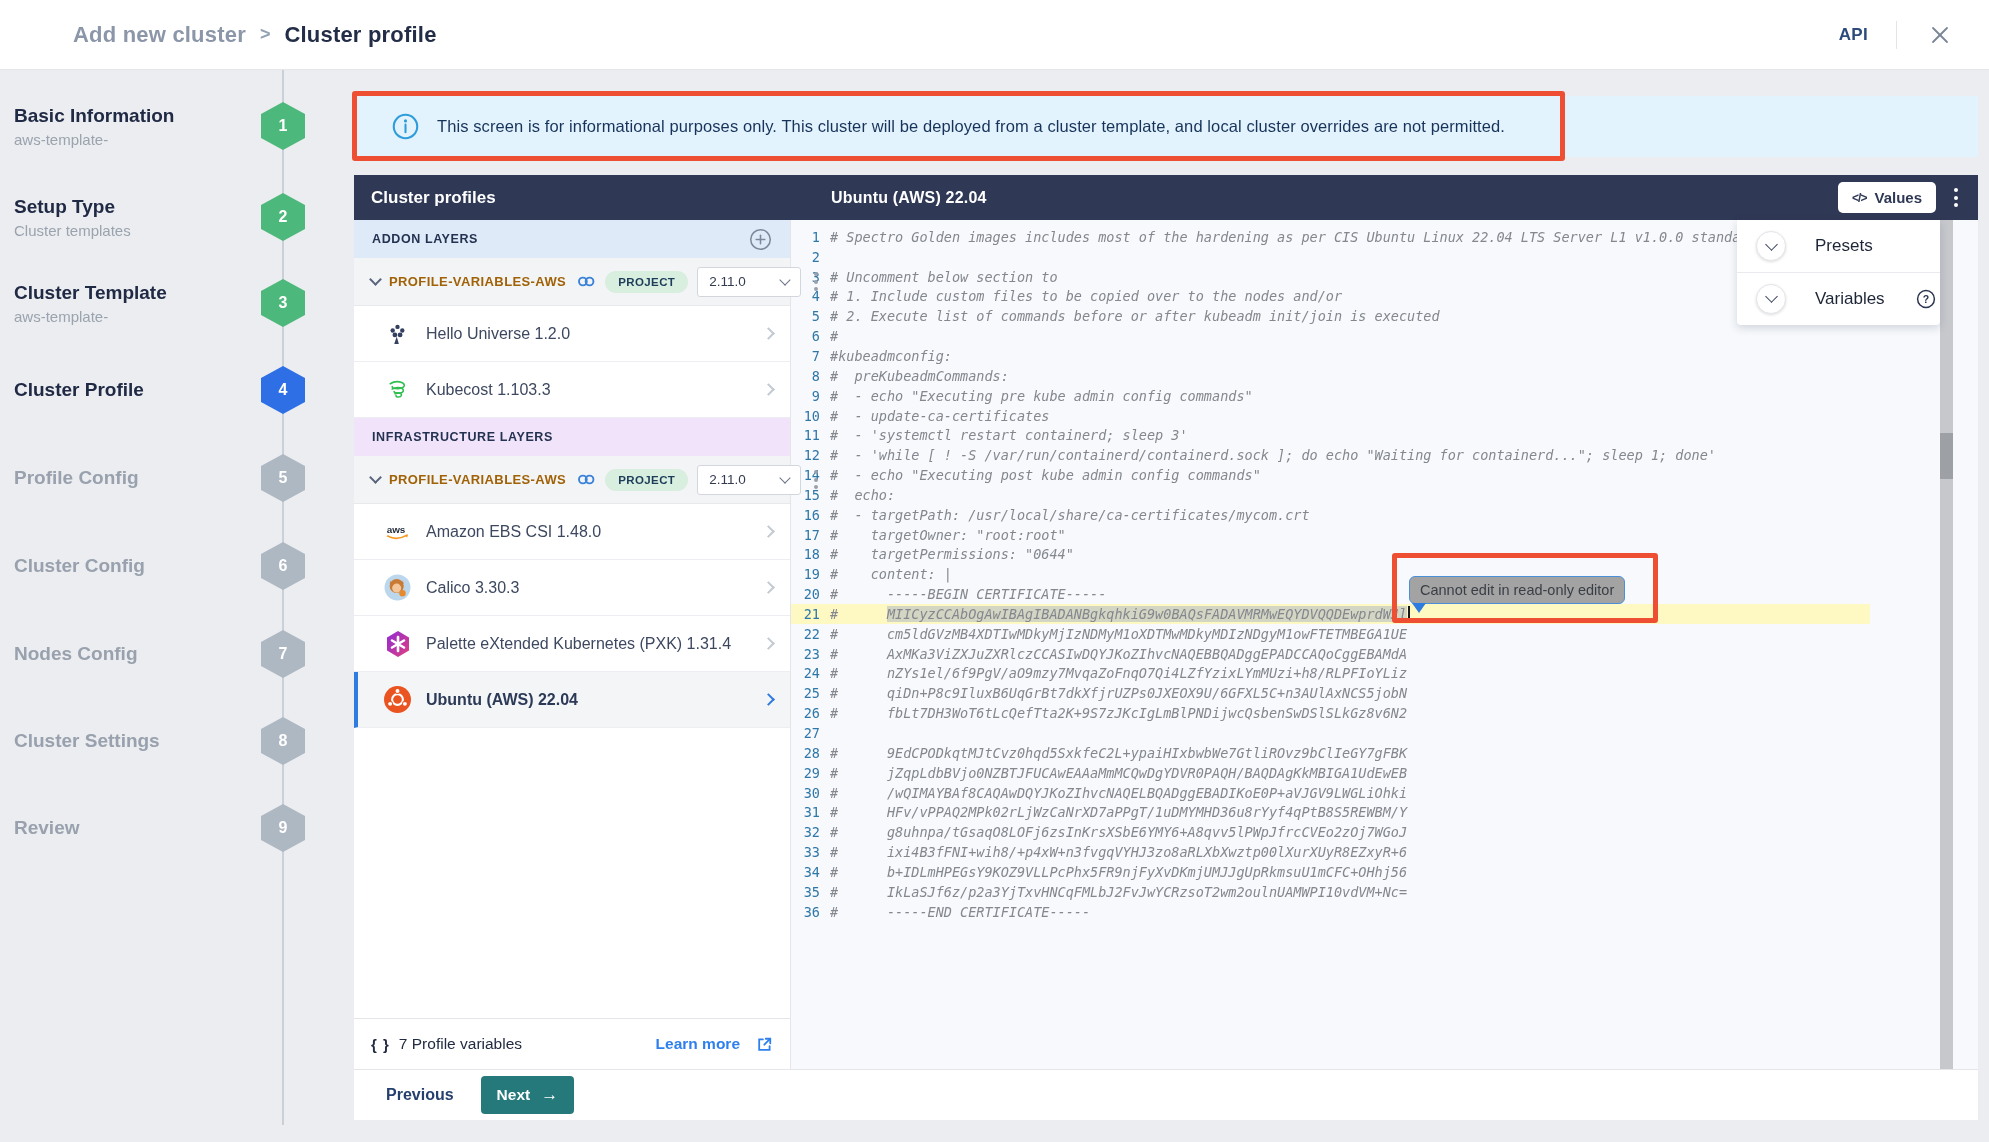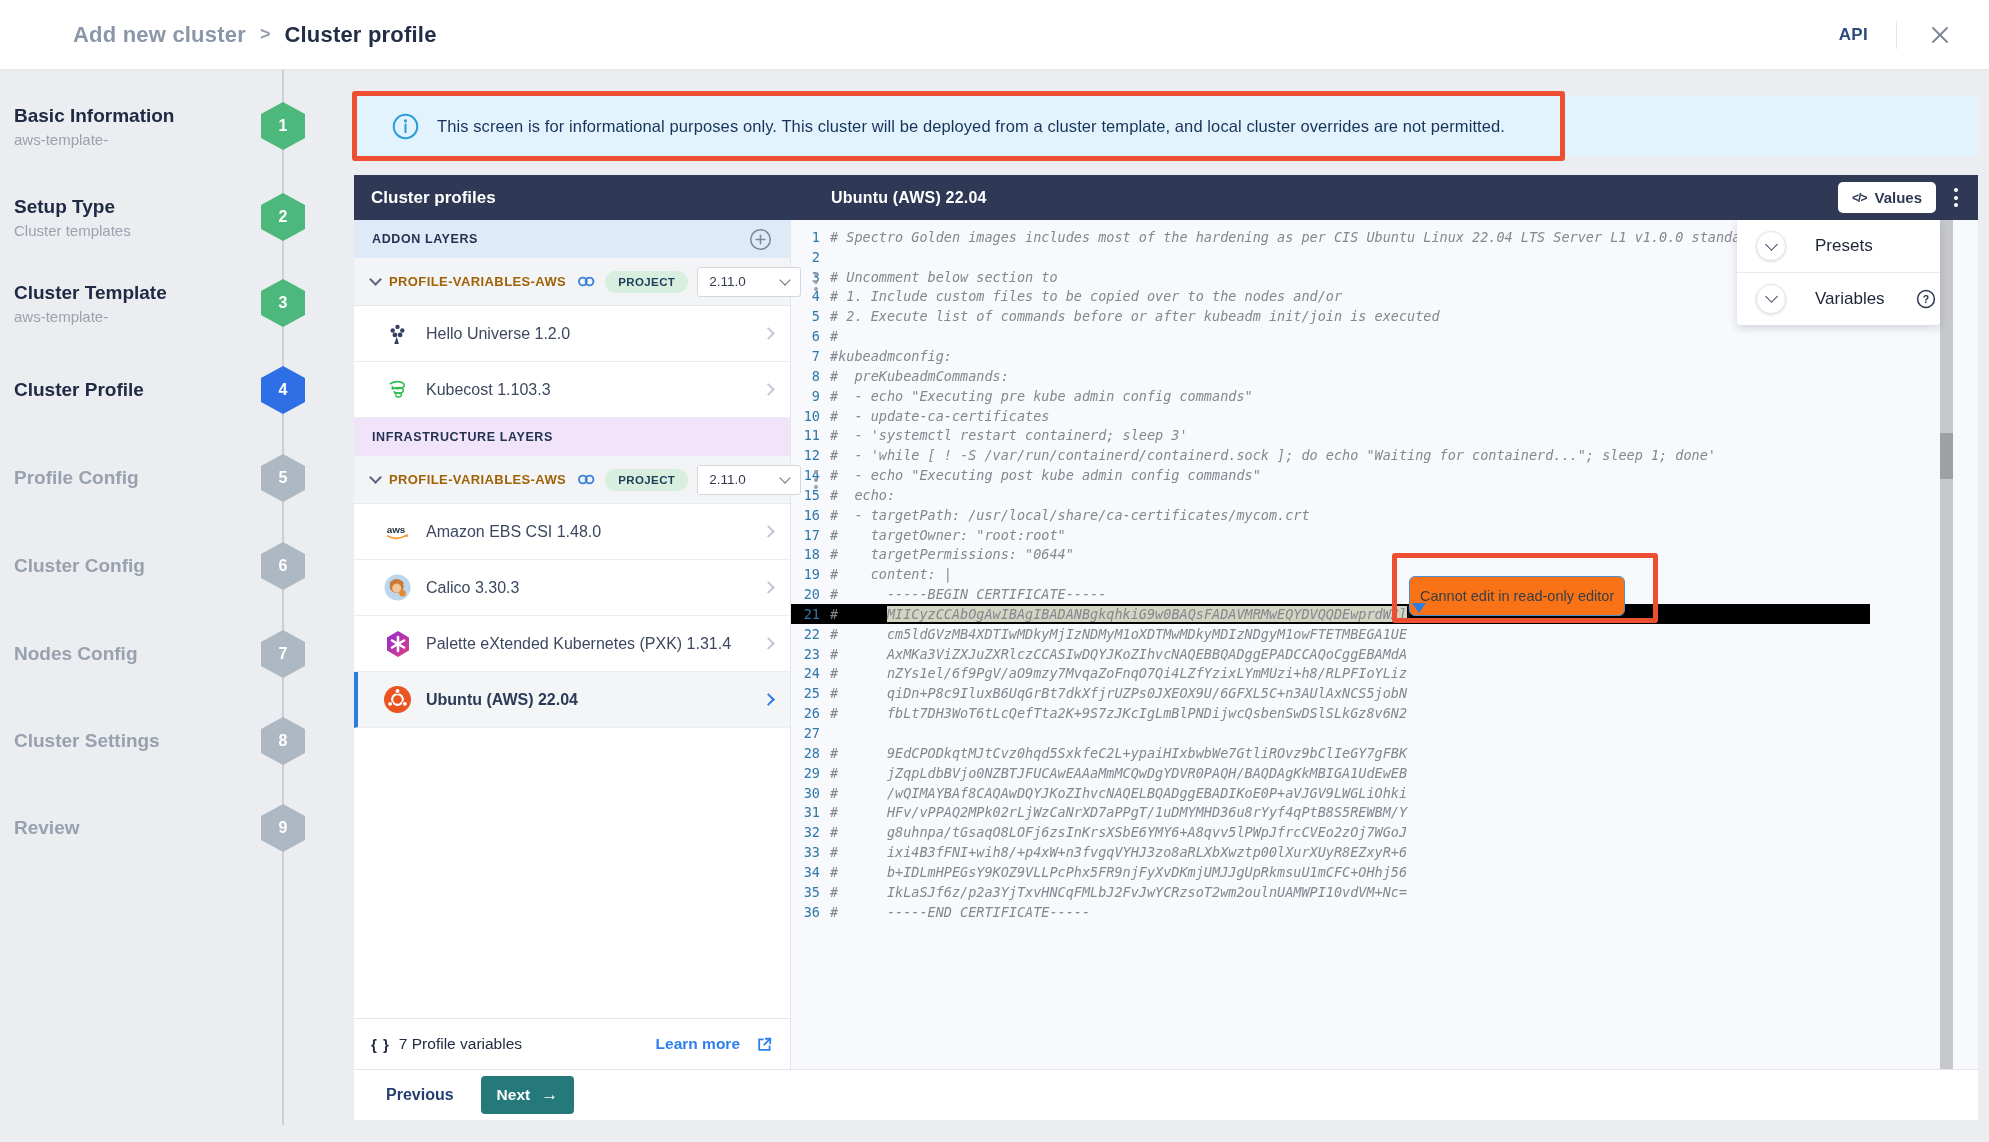--- a/index.html
+++ b/index.html
@@ -72,36 +72,36 @@
   .vars-row{position:absolute;left:354px;top:1018px;width:437px;height:51px;background:#fff;border-top:1px solid #e4e6ea;border-right:1px solid #e3e5e9;display:flex;align-items:center;padding:0 17px;gap:9px;z-index:5}
   .braces{font-weight:700;font-size:15px;color:#222b41;letter-spacing:1px}
   .vars-label{font-size:15.5px;color:#222b41}
   .learn{margin-left:auto;display:flex;gap:16px;align-items:center;color:#2e80ee;font-size:15.5px;font-weight:600;cursor:pointer}
 
   
   .editor-body{position:absolute;left:791px;top:220px;width:1187px;height:849px;background:#f7f9fc;overflow:hidden;padding-top:7px;z-index:3;font-family:"DejaVu Sans Mono",monospace}
   .cl{display:flex;height:19.85px;align-items:center;white-space:nowrap}
   .ln{width:29px;text-align:right;color:#2e77a8;font-size:13.5px;flex:none;font-style:normal}
   .ct{margin-left:10px;font-size:13.5px;font-style:italic;color:#84878e;white-space:pre}
-  .cl.active{background:#000000;width:1079px}
+  .cl.active{background:#fef9c3;width:1079px}
   .sel{background:#d4d6c4}
   .cursor{display:inline-block;width:2px;height:16px;background:#15171a;vertical-align:text-bottom;margin-left:1px}
 
   .scroll-track{position:absolute;left:1940px;top:220px;width:13px;height:849px;background:#c6c8cc;z-index:8;cursor:pointer}
   .scroll-thumb{position:absolute;left:1940px;top:433px;width:13px;height:46px;background:#9da0a5;z-index:9;cursor:pointer}
 
   .side-card{position:absolute;left:1737px;top:220px;width:203px;height:105px;background:#fff;box-shadow:0 3px 9px rgba(40,50,80,.18);border-radius:0 0 4px 4px;z-index:30}
   .side-row{height:52px;display:flex;align-items:center;gap:29px;padding-left:19px;cursor:pointer}
   .side-row + .side-row{border-top:1px solid #e8eaee}
   .circle-btn{width:30px;height:30px;border-radius:50%;background:#fff;border:1px solid #e3e6ea;box-shadow:0 1px 3px rgba(0,0,0,.14);display:flex;align-items:center;justify-content:center;flex:none;cursor:pointer}
   .cchev{width:9px;height:9px;border-left:1.8px solid #3a445e;border-bottom:1.8px solid #3a445e;transform:rotate(-45deg);margin-top:-4px}
   .side-label{font-size:17px;color:#1d2536;font-weight:500}
   .qmark{margin-left:2px;display:flex}
 
-  .tooltip{position:absolute;left:1409px;top:576px;height:40px;background:#f97316;border:1.5px solid #4a90d9;border-radius:6px;display:flex;align-items:center;padding:0 10px;font-size:14.5px;color:#393e45;z-index:40;white-space:nowrap}
+  .tooltip{position:absolute;left:1409px;top:576px;height:28px;background:#a3a3a3;border:1.5px solid #4a90d9;border-radius:6px;display:flex;align-items:center;padding:0 10px;font-size:14.5px;color:#393e45;z-index:40;white-space:nowrap}
   .tooltip-pointer{position:absolute;left:1412px;top:603px;width:0;height:0;border-left:7px solid transparent;border-right:7px solid transparent;border-top:10px solid #2e7cdf;z-index:40}
 
   
   .footer{position:absolute;left:354px;top:1069px;width:1624px;height:51px;background:#fff;border-top:1px solid #e4e6ea;display:flex;align-items:center;padding-left:32px;gap:27px;z-index:6}
   .prev{color:#25406e;font-size:16px;font-weight:600;cursor:pointer;background:none;border:none;font-family:"Liberation Sans",sans-serif}
   .next{background:#26797a;color:#fff;font-size:15.5px;font-weight:600;height:38px;border-radius:4px;display:flex;align-items:center;gap:11px;padding:0 16px;border:none;cursor:pointer;font-family:"Liberation Sans",sans-serif}
   .next-arrow{font-size:17px}
 </style>
 </head>
 <body>

